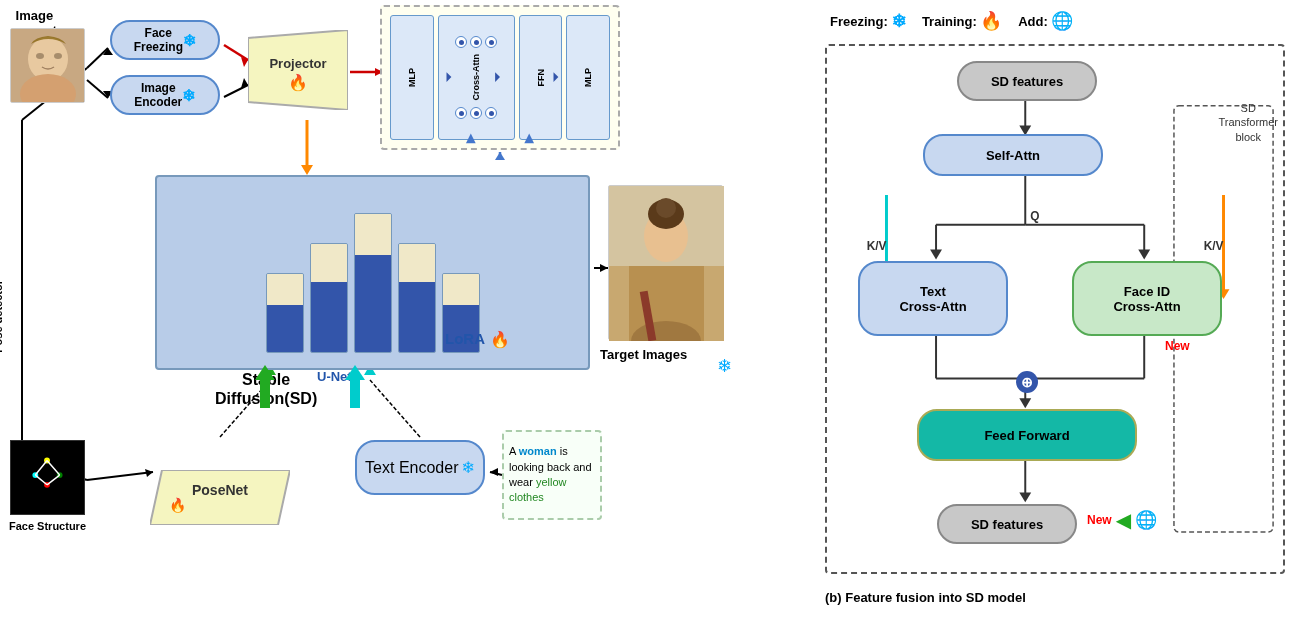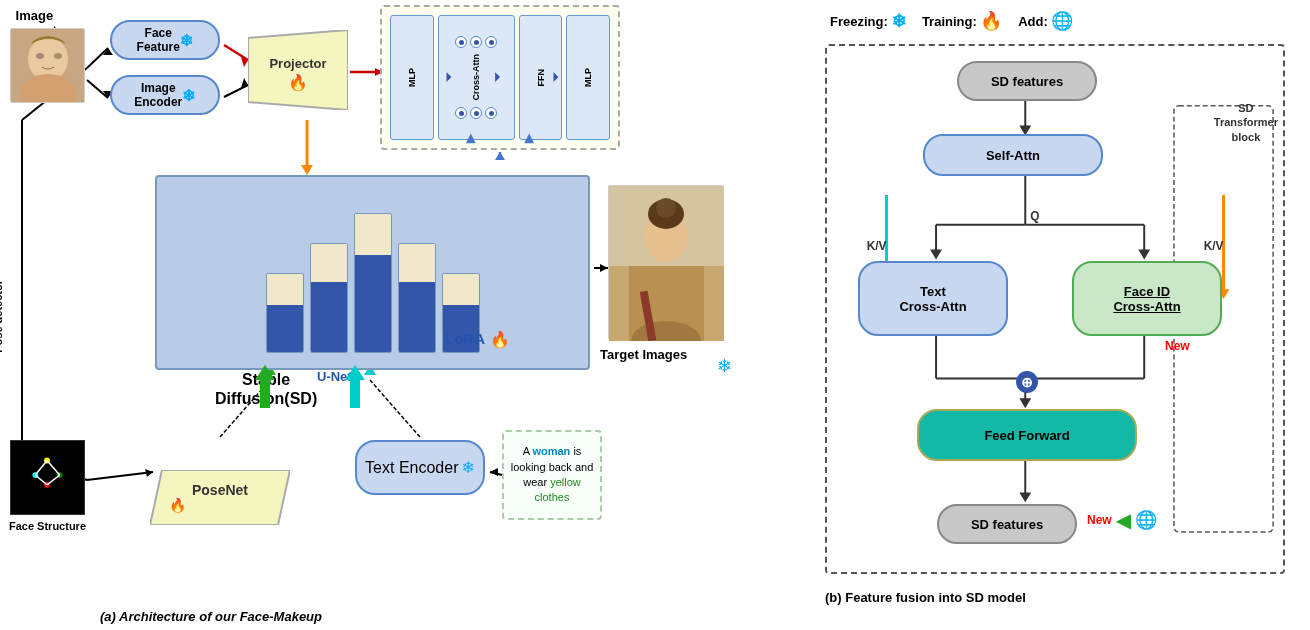--- a/index.html
+++ b/index.html
@@ -187,21 +187,21 @@
       border: 2px dashed #aaccaa;
       border-radius: 4px;
       display: flex;
       align-items: center;
       justify-content: center;
       padding: 5px;
     }
 
     .text-prompt-content {
       font-size: 11px;
-      text-align: center;
+      text-align: left;
       line-height: 1.4;
     }
 
     .text-highlight-blue { color: #0088cc; font-weight: bold; }
     .text-highlight-green { color: #228822; }
 
     
     .pose-detector-label {
       position: absolute;
       top: 280px;
@@ -257,21 +257,20 @@
     }
 
     .r-box-blue {
       background: #c8d8f0;
       border: 2px solid #5588cc;
     }
 
     .r-box-green {
       background: #c8e8c8;
       border: 2px solid #55aa55;
-      text-decoration: underline;
     }
 
     .r-box-yellow {
       background: #14b8a6;
       border: 2px solid #aaaa55;
     }
 
     
     .new-label {
       color: red;
@@ -390,21 +389,21 @@
         <ellipse cx="37" cy="65" rx="28" ry="20" fill="#d4a070"></ellipse>
         <ellipse cx="29" cy="27" rx="4" ry="3" fill="#8B7355" opacity="0.7"></ellipse>
         <ellipse cx="47" cy="27" rx="4" ry="3" fill="#8B7355" opacity="0.7"></ellipse>
         <path d="M31 38 Q37 42 43 38" stroke="#a08060" stroke-width="1.5" fill="none"></path>
         <path d="M20 15 Q37 5 55 15 Q50 8 37 7 Q24 8 20 15" fill="#8B6914" opacity="0.8"></path>
       </svg>
     </div>
 
     <div class="face-encoder-box">
       <span style="white-space: pre-line; text-align: center; font-size: 12px;">Face
-Feature</span>
+Freezing</span>
       <span class="snowflake">❄</span>
     </div>
 
     <div class="image-encoder-box">
       <span style="white-space: pre-line; text-align: center; font-size: 12px;">Image
 Encoder</span>
       <span class="snowflake">❄</span>
     </div>
 
     <div style="position: absolute; top: 30px; left: 248px; width: 100px; height: 80px;">
@@ -568,21 +567,20 @@
     <div class="face-structure-label">Face Structure</div>
 
     <div class="pose-detector-label">Pose detector</div>
 
     <div class="text-prompt-box">
       <div class="text-prompt-content">
         <span>A </span><span class="text-highlight-blue">woman</span><span> is looking back and wear </span><span class="text-highlight-green">yellow clothes</span>
       </div>
     </div>
 
-    <div style="position: absolute; bottom: 6px; left: 100px; font-size: 13px; font-weight: bold; font-style: italic;">(a) Architecture of our Face-Makeup</div>
 
   </div>
 
   <div class="right-panel">
 
     <div class="legend-row">
       <div class="legend-item">
         <span>Freezing:</span>
         <span style="color: #00aaff; font-size: 18px;">❄</span>
       </div>
@@ -635,21 +633,21 @@
         <line x1="200" y1="415" x2="200" y2="455" stroke="#333" stroke-width="2"></line>
         <polygon points="200,460 194,450 206,450" fill="#333"></polygon>
 
         <rect x="350" y="60" width="100" height="430" fill="none" stroke="#555" stroke-width="1.5" stroke-dasharray="5,3" rx="5"></rect>
       </svg>
 
       <div style="position: absolute; top: 15px; left: 130px; width: 140px; height: 40px;" class="r-box r-box-gray">
         <span>SD features</span>
       </div>
 
-      <div style="position: absolute; top: 55px; right: 5px; font-size: 11px; font-weight: bold; text-align: center; color: #333; line-height: 1.3;">
+      <div style="position: absolute; top: 55px; right: 5px; font-size: 11px; font-weight: normal; text-align: center; color: #333; line-height: 1.3;">
         <span style="white-space: pre-line;">SD
 Transformer
 block</span>
       </div>
 
       <div style="position: absolute; top: 88px; left: 96px; width: 180px; height: 42px;" class="r-box r-box-blue">
         <span>Self-Attn</span>
       </div>
 
       <div style="position: absolute; top: 215px; left: 31px; width: 150px; height: 75px;" class="r-box r-box-blue">

